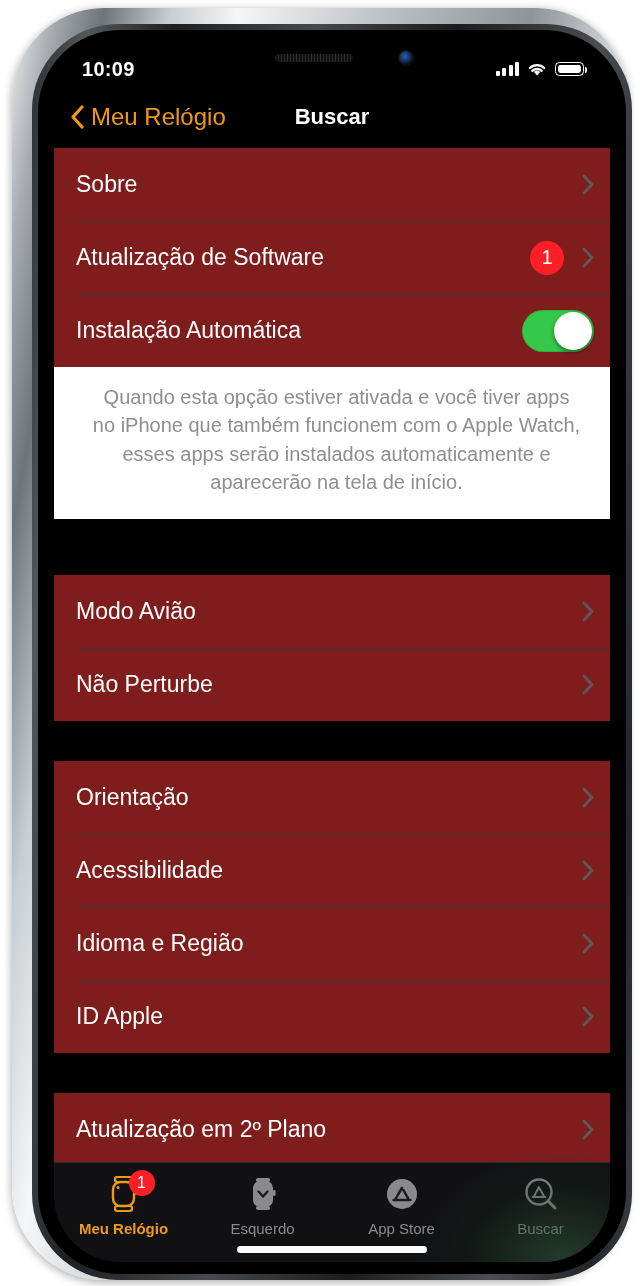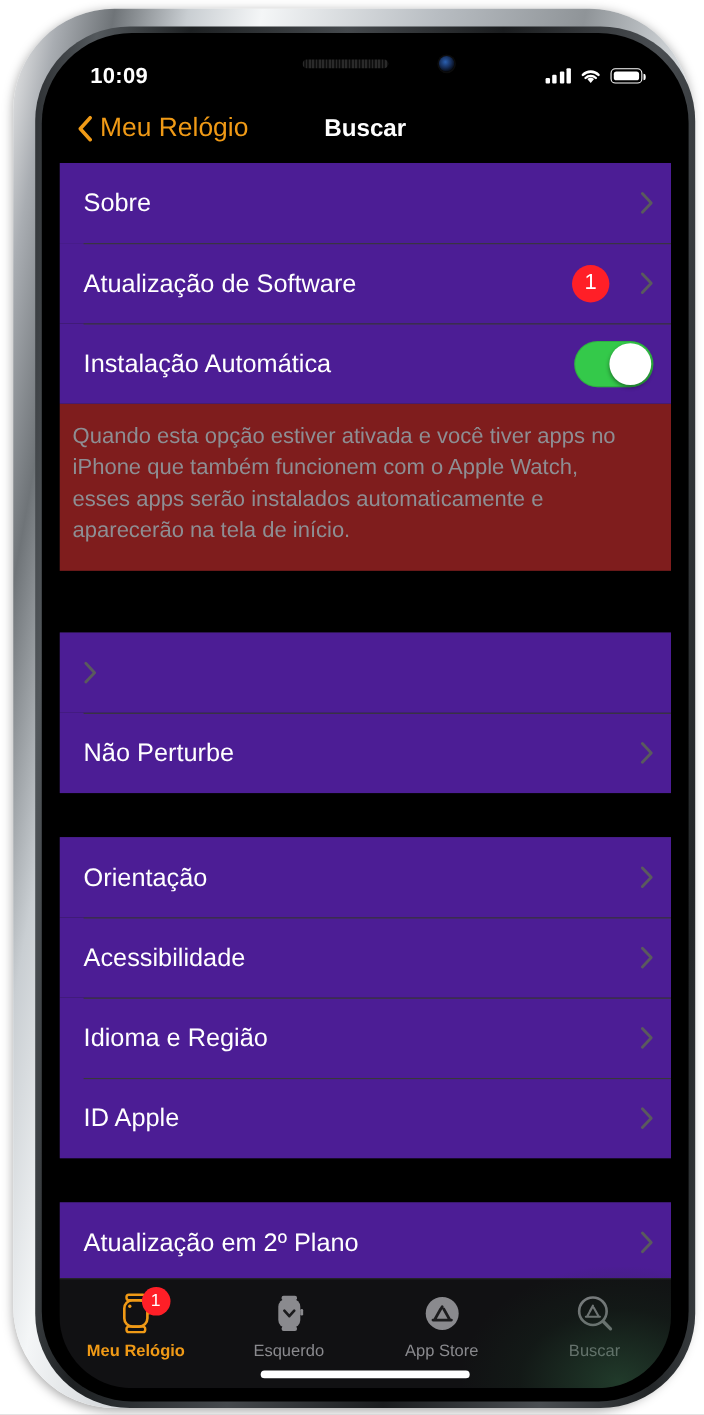--- a/index.html
+++ b/index.html
@@ -94,21 +94,21 @@
   .content{
     position:absolute; top:106px; left:0; width:556px; height:1014px;
     background:#000; overflow:hidden;
   }
   .group{ background:#1c1c1e; }
   .gap{ height:56px; background:#000; }
   .gap.sm{ height:40px; }
 
   .row{
     position:relative; display:flex; align-items:center;
-    height:73px; padding:0 16px 0 22px; background:#4c1d95; cursor:pointer;gap:10px;
+    height:73px; padding:0 16px 0 22px; background:#7f1d1d; cursor:pointer;
   }
   .row + .row::before{
     content:""; position:absolute; left:22px; right:0; top:0; height:1px;
     background:#38383a;
   }
   .row-label{ color:#fff; font-size:23px; flex:1; white-space:nowrap; }
   .row-value{ color:#8e8e93; font-size:23px; margin-right:10px; }
 
   .chev{ width:12px; height:21px; flex:0 0 auto; }
 
@@ -122,22 +122,23 @@
     width:72px; height:42px; border-radius:21px; background:#34c94a;
     position:relative; flex:0 0 auto; cursor:pointer;
     box-shadow:inset 0 0 0 1px rgba(0,0,0,.12);
   }
   .toggle .knob{
     position:absolute; top:2px; left:32px; width:38px; height:38px; border-radius:50%;
     background:#fff; box-shadow:0 2px 4px rgba(0,0,0,.45);
   }
 
   .footnote{
-    background:#7f1d1d; color:#8e8e93; font-size:20px; line-height:1.42;
-    padding:16px 28px 22px 12px;
+    background:#ffffff; color:#8e8e93; font-size:20px; line-height:1.42;
+    padding:16px 28px 22px 37px;
+    text-align:center;
   }
 
   
   .tabbar{
     position:absolute; bottom:0; left:0; width:556px; height:100px;
     background:#111113; display:flex; align-items:flex-start;
     padding-top:10px; z-index:25;
     border-top:1px solid #2a2a2c;
   }
   .tab{
@@ -234,20 +235,21 @@
             </div>
           </div>
 
           <div class="footnote">Quando esta opção estiver ativada e você tiver apps no iPhone que também funcionem com o Apple Watch, esses apps serão instalados automaticamente e aparecerão na tela de início.</div>
         </div>
 
         <div class="gap"></div>
 
         <div class="group">
           <div class="row">
+            <span class="row-label">Modo Avião</span>
             <svg class="chev" viewBox="0 0 12 21">
               <path d="M2 2 L10 10.5 L2 19" stroke="#5a5a5e" stroke-width="2.6" fill="none" stroke-linecap="round" stroke-linejoin="round"></path>
             </svg>
           </div>
           <div class="row">
             <span class="row-label">Não Perturbe</span>
             <svg class="chev" viewBox="0 0 12 21">
               <path d="M2 2 L10 10.5 L2 19" stroke="#5a5a5e" stroke-width="2.6" fill="none" stroke-linecap="round" stroke-linejoin="round"></path>
             </svg>
           </div>

